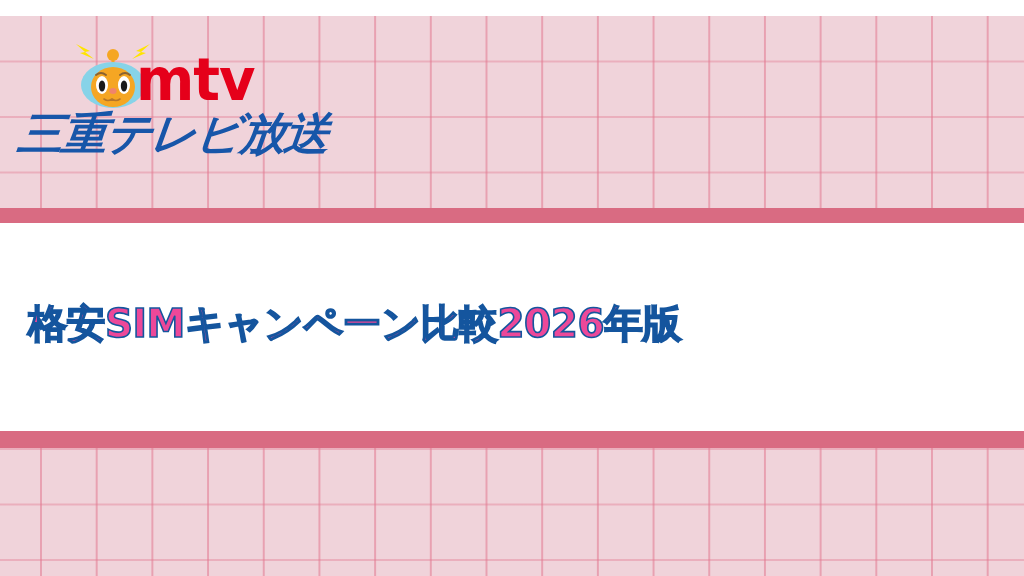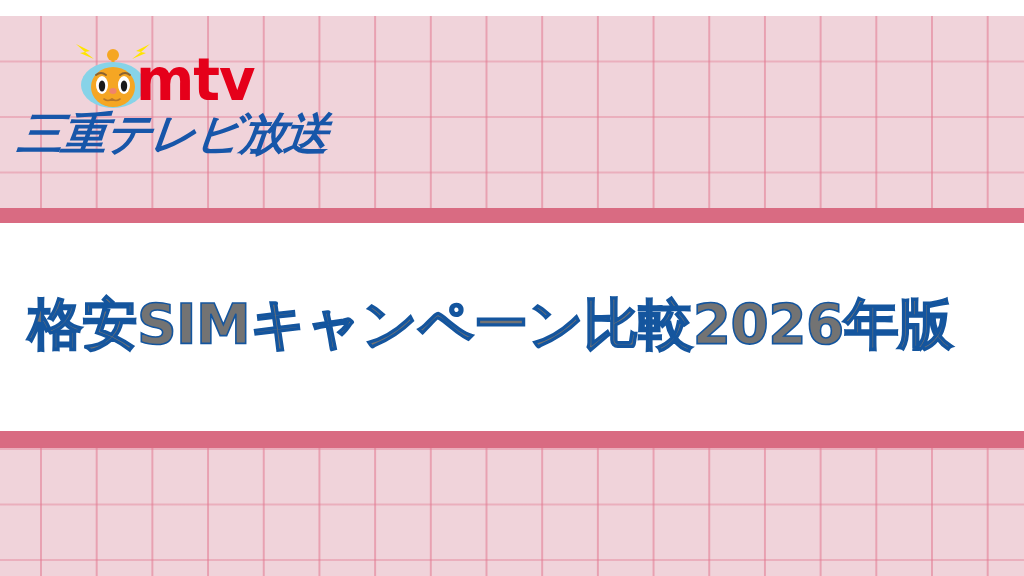--- a/index.html
+++ b/index.html
@@ -107,24 +107,24 @@
     transform-origin: left center;
     font-family: "DejaVu Sans", "Liberation Sans", sans-serif;
   }
 
   
   .title {
     position: absolute;
     left: 28px;
     top: 272px;
     width: 980px;
-    font-size: 55px;
+    font-size: 39px;
     line-height: 72px;
     font-weight: 700;
-    color: #737373;
+    color: #ec4899;
     letter-spacing: -0.5px;
     white-space: nowrap;
     font-family: "DejaVu Sans", "Liberation Sans", sans-serif;
     -webkit-text-stroke: 1.6px #14559e;
   }
 
   
   .best-site {
     position: absolute;
     right: 20px;

